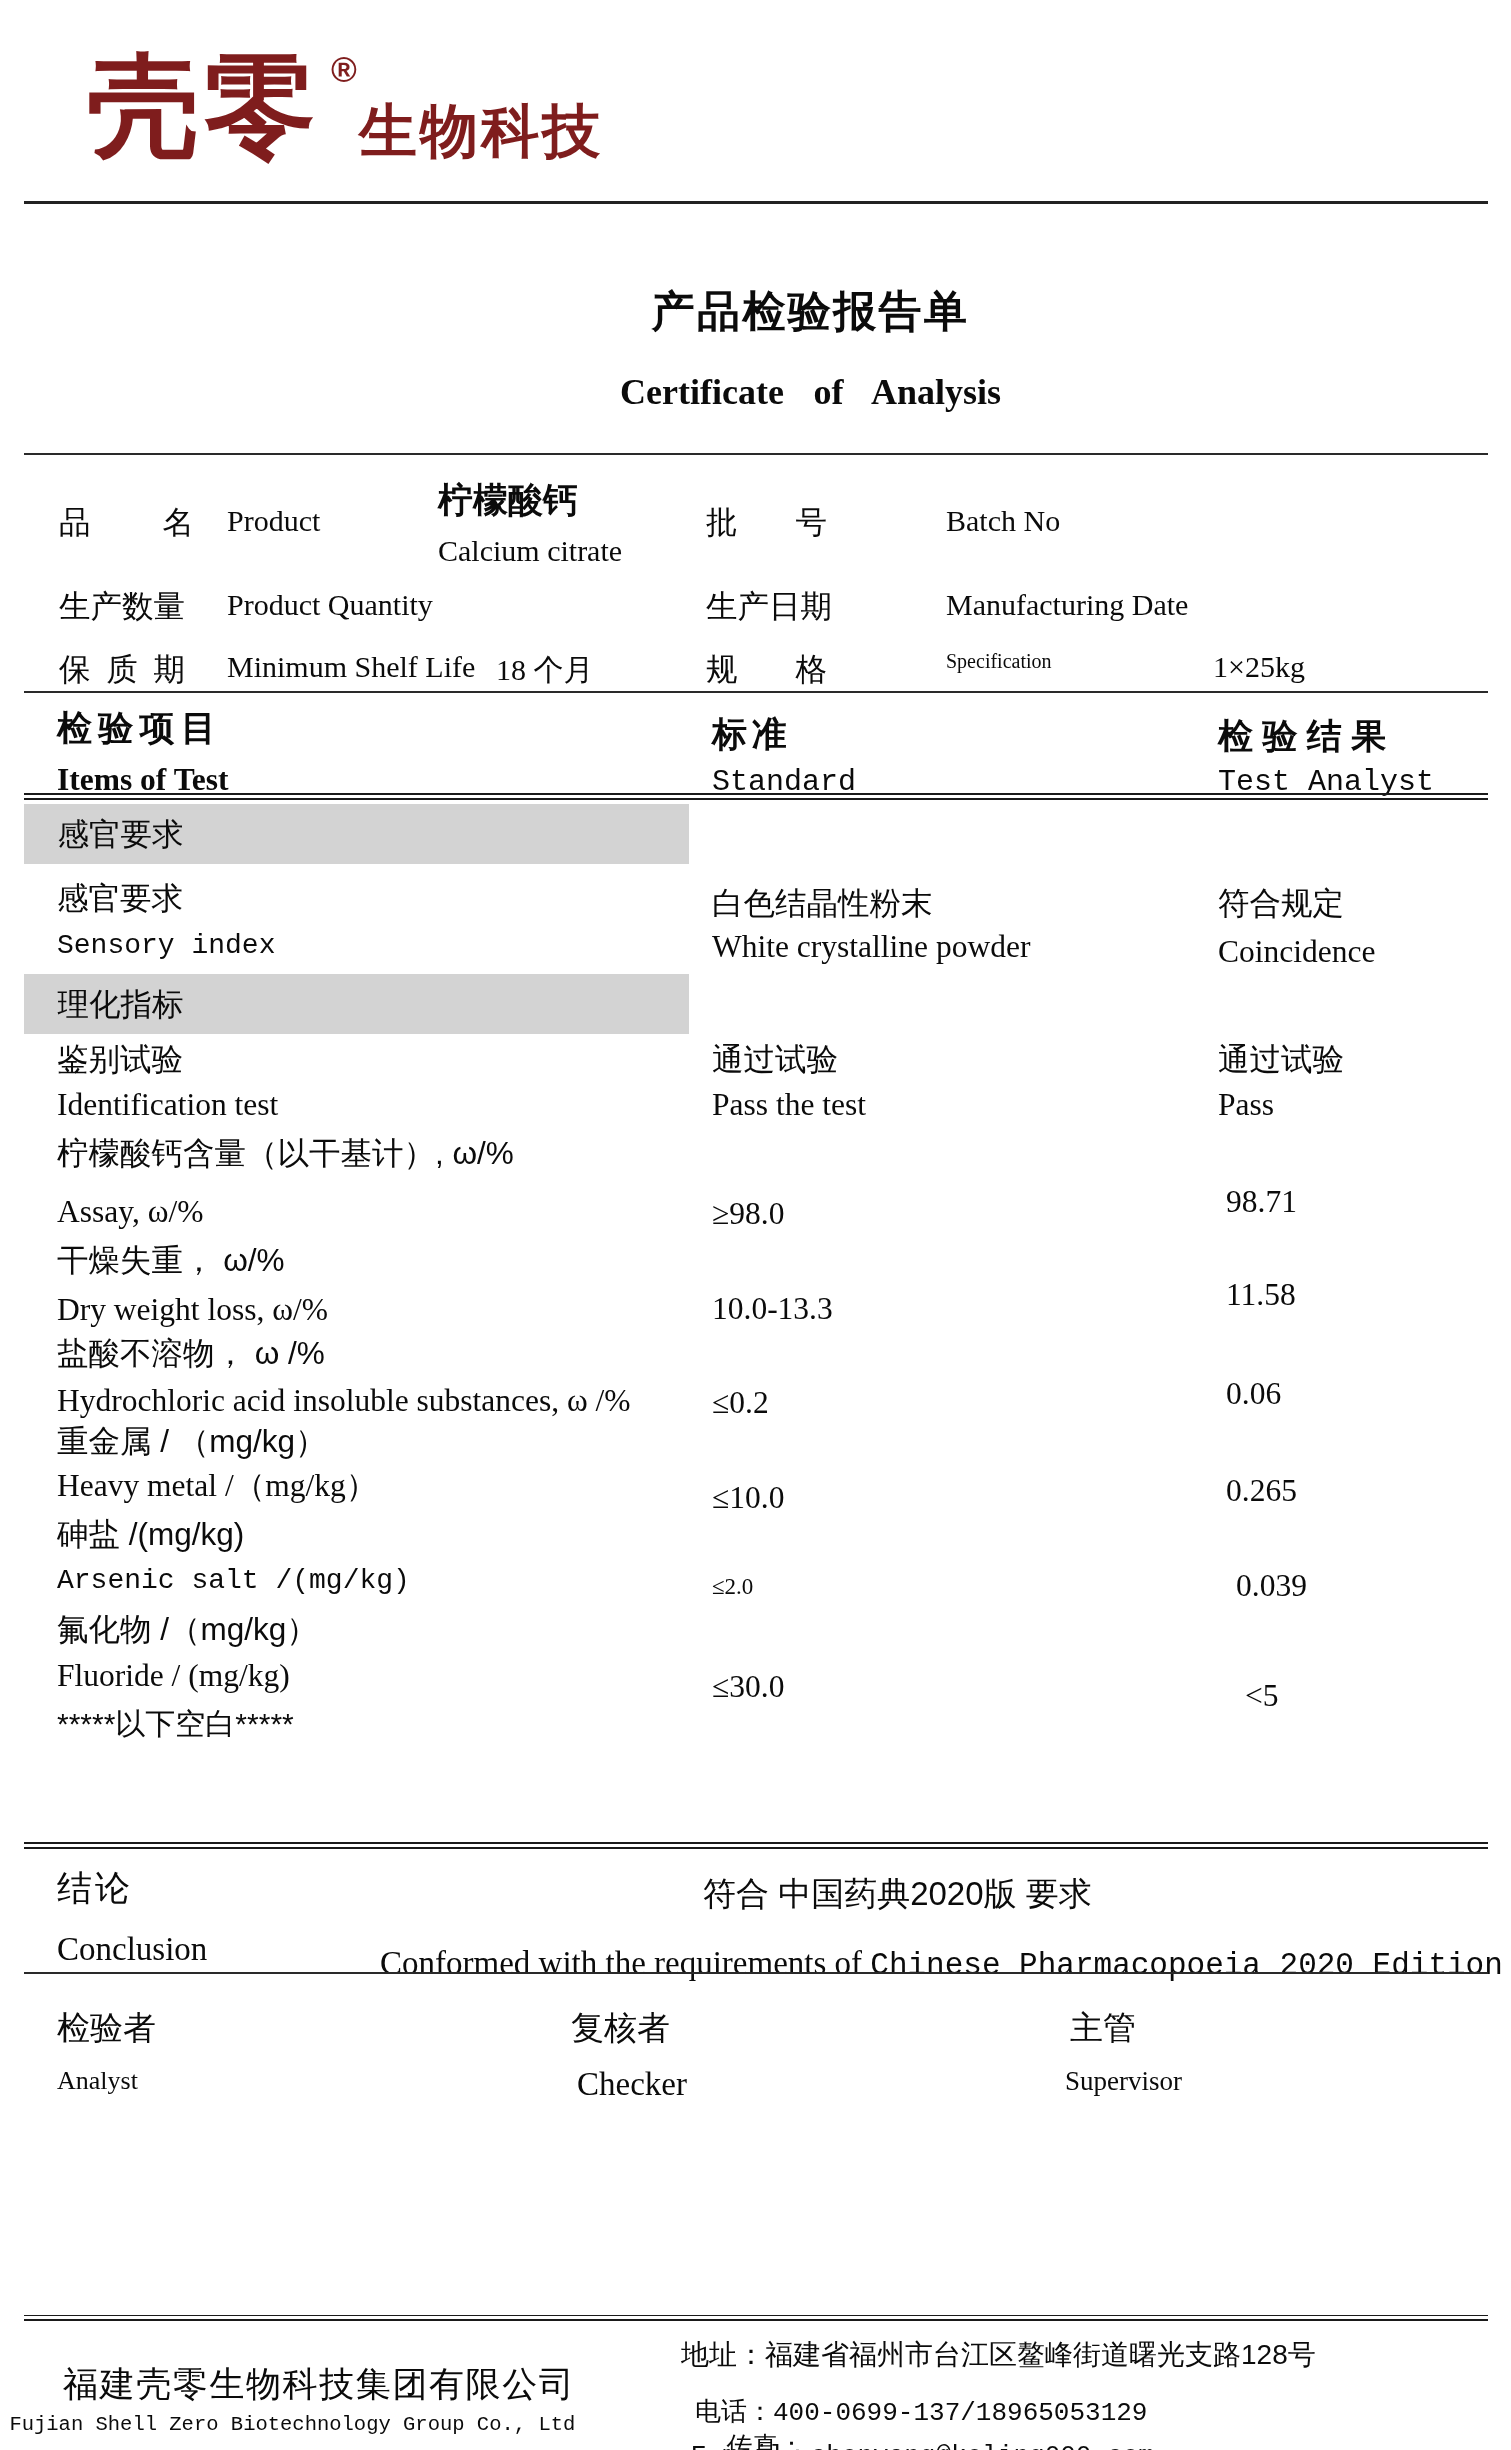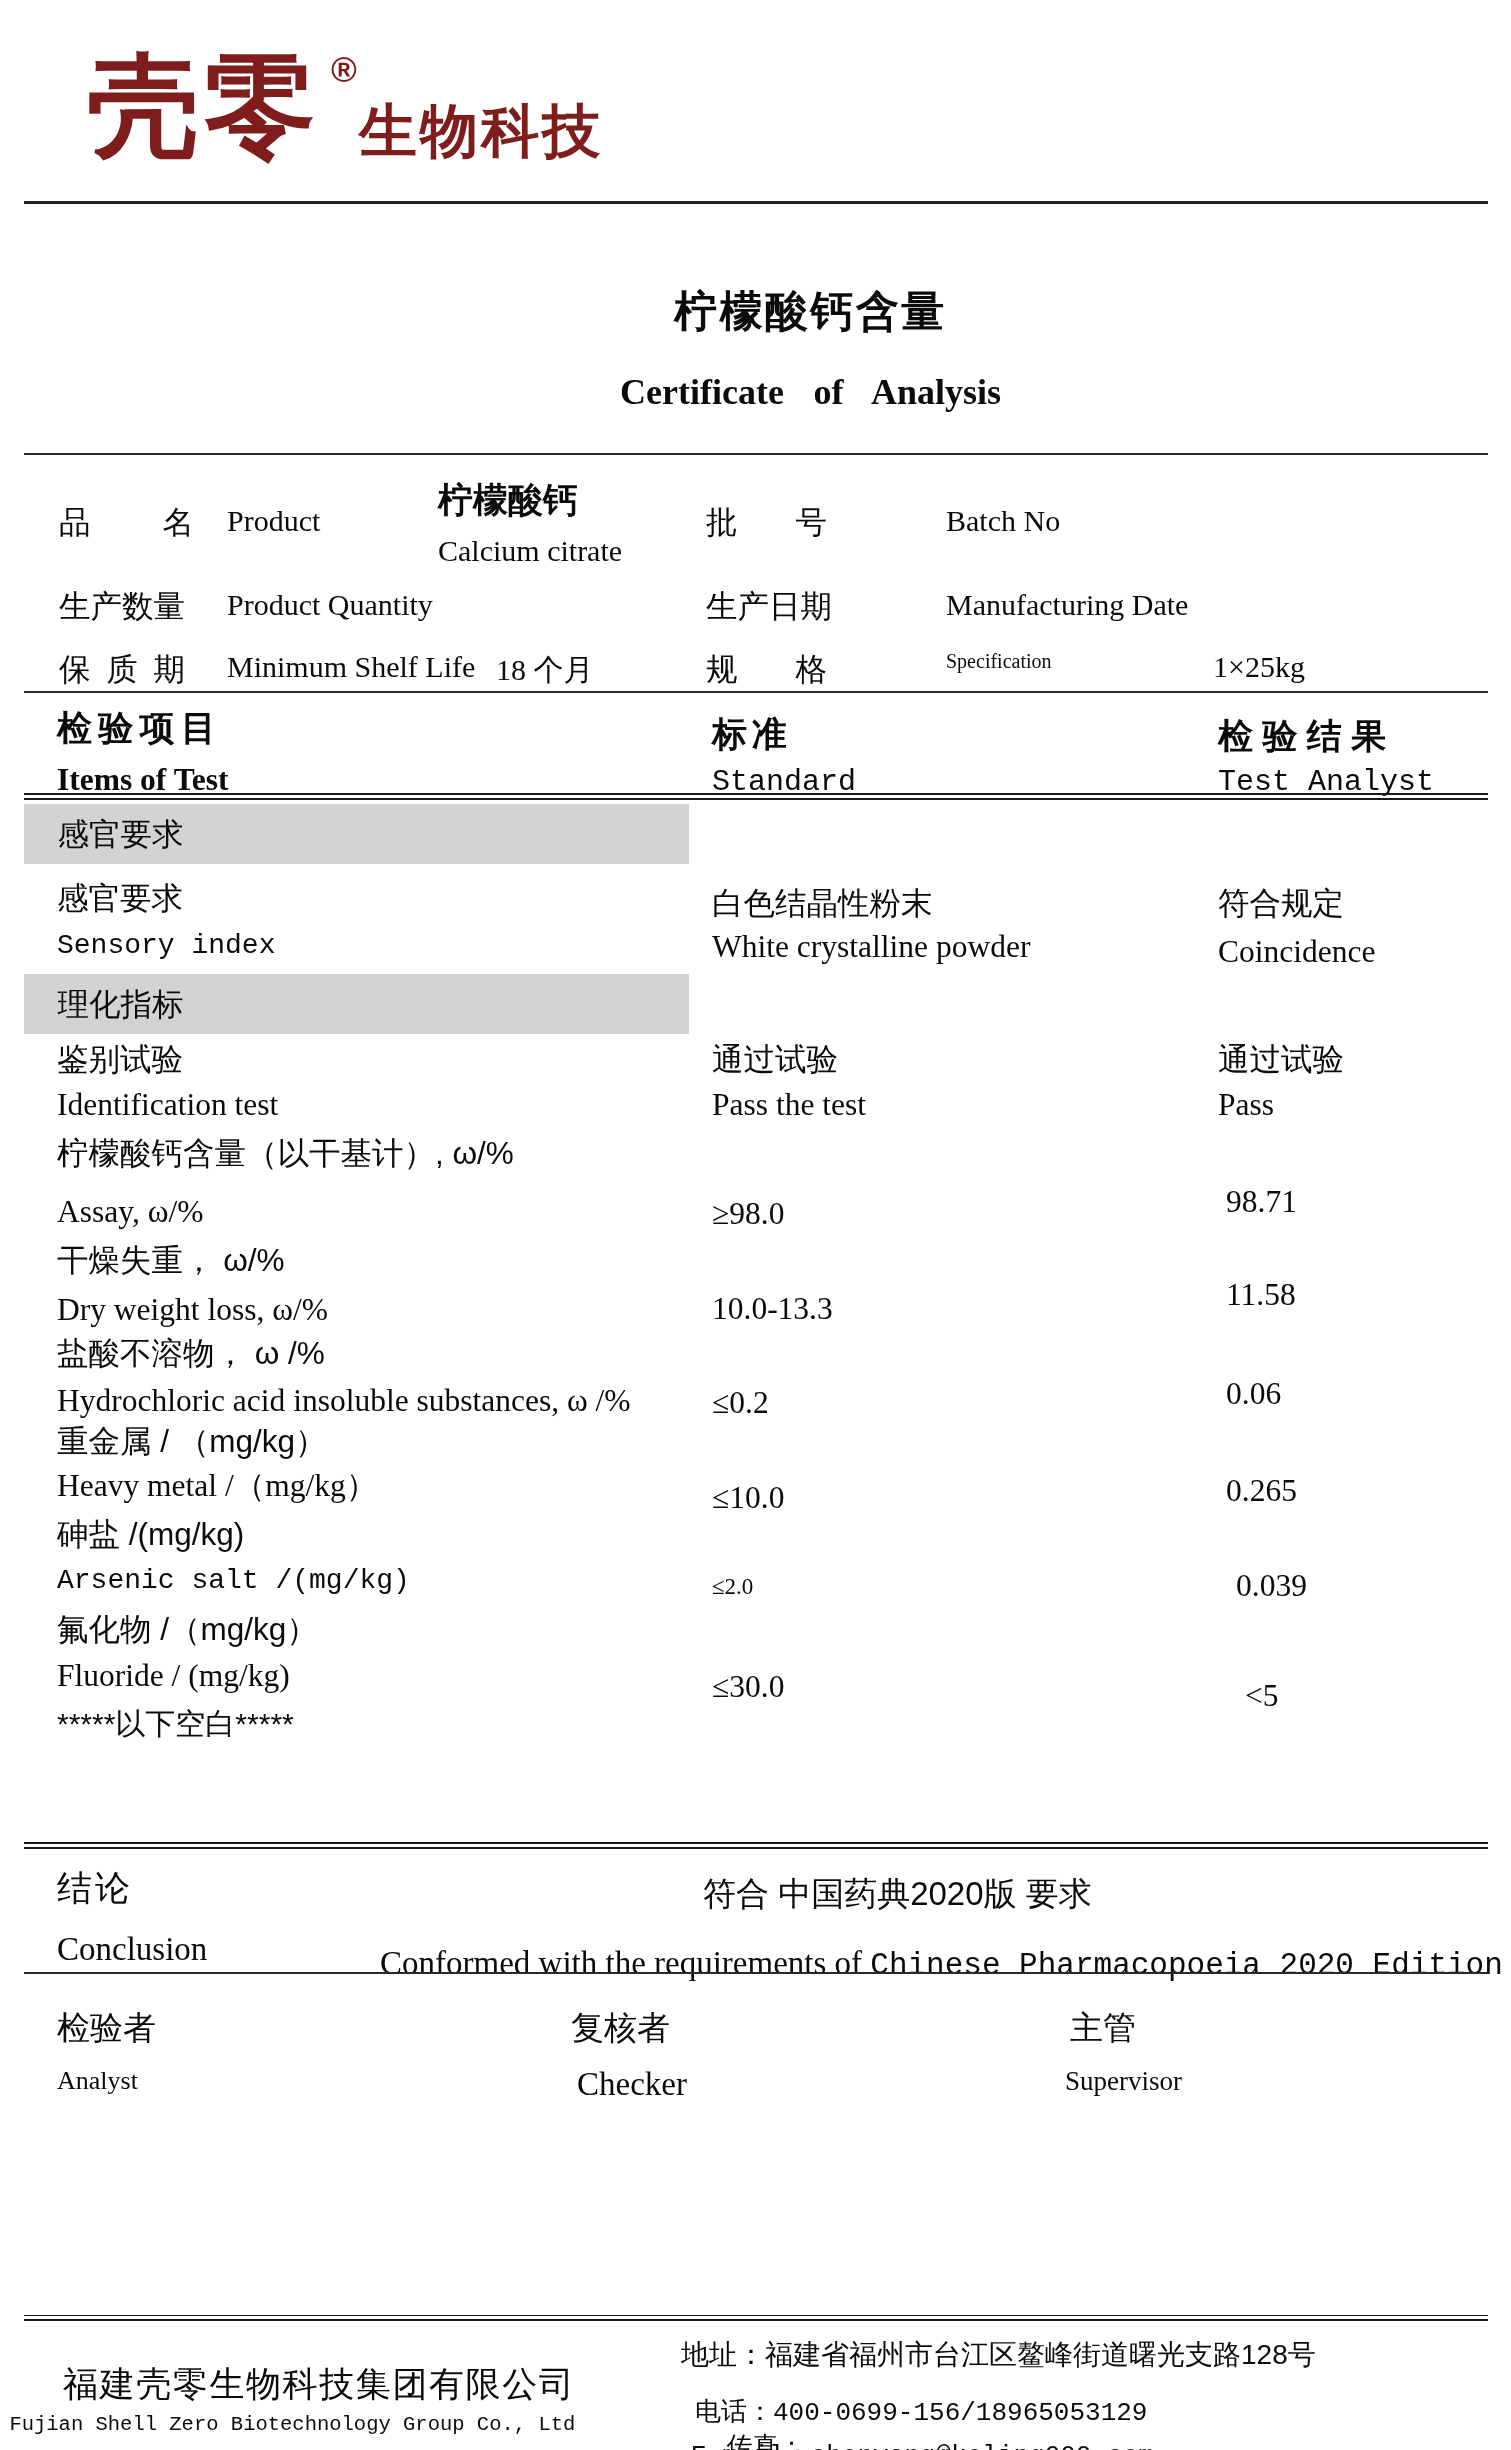--- a/index.html
+++ b/index.html
@@ -26,21 +26,21 @@
 </head>
 <body>
 
 <div class="page">
 
   <div class="abs cn b blue" style="left:87px; top:31.5px; font-size:112px; letter-spacing:4.7px;">壳零</div>
   <div class="abs cn b blue" style="left:331px; top:50px; font-size:35px;">®</div>
   <div class="abs cn b blue" style="left:359px; top:93px; font-size:58px; letter-spacing:3.1px;">生物科技</div>
   <div class="hr3" style="top:201px;"></div>
 
-  <div class="center cn b" style="top:283px; font-size:43px; letter-spacing:2.4px; text-indent:110px;">柠檬酸钙含量</div>
+  <div class="center cn b" style="top:283px; font-size:43px; letter-spacing:2.4px; text-indent:110px;">产品检验报告单</div>
   <div class="center serif b" style="top:371px; font-size:36px; word-spacing:20.5px; text-indent:110px;">Certificate  of  Analysis</div>
   <div class="hr2" style="top:453px;"></div>
 
   <div class="spread cn" style="left:59px; top:502px; width:135px; font-size:31.5px;">品名</div>
   <div class="abs serif" style="left:227px; top:504px; font-size:30px;">Product</div>
   <div class="abs cn b" style="left:438px; top:477px; font-size:35px;">柠檬酸钙</div>
   <div class="abs serif" style="left:438px; top:534px; font-size:30px;">Calcium citrate</div>
 
   <div class="spread cn" style="left:706px; top:502px; width:121px; font-size:31.5px;">批号</div>
   <div class="abs serif" style="left:946px; top:504px; font-size:30px;">Batch No</div>
@@ -139,21 +139,21 @@
   <div class="abs serif" style="left:577px; top:2066px; font-size:33px;">Checker</div>
   <div class="abs serif" style="left:1065px; top:2066px; font-size:27px;">Supervisor</div>
 
   <div class="dbl" style="top:2315px; border-top-width:1.6px; border-bottom-width:2.4px; height:5.5px;"></div>
 
   <div class="abs cn" style="left:63px; top:2361px; font-size:35px; letter-spacing:1.6px;">福建壳零生物科技集团有限公司</div>
   <div class="abs mono" style="left:9.4px; top:2413px; font-size:20.5px;">Fujian Shell Zero Biotechnology Group Co., Ltd</div>
 
   <div class="abs cn" style="left:681px; top:2336px; font-size:28px;">地址：福建省福州市台江区鳌峰街道曙光支路128号</div>
   <div class="abs" style="left:681px; top:2380px;">
-    <span class="mono" style="font-size:26px;">电话：400-0699-156/18965053129</span>
+    <span class="mono" style="font-size:26px;">电话：400-0699-137/18965053129</span>
     <span class="mono" style="font-size:26px; margin-left:31.5px;">传真：</span>
   </div>
   <div class="abs" style="left:677px; top:2423px;">
     <span class="mono" style="font-size:26px;">E-mail：chenyang@keling000.com</span>
     
   </div>
 
 </div>
 
 

